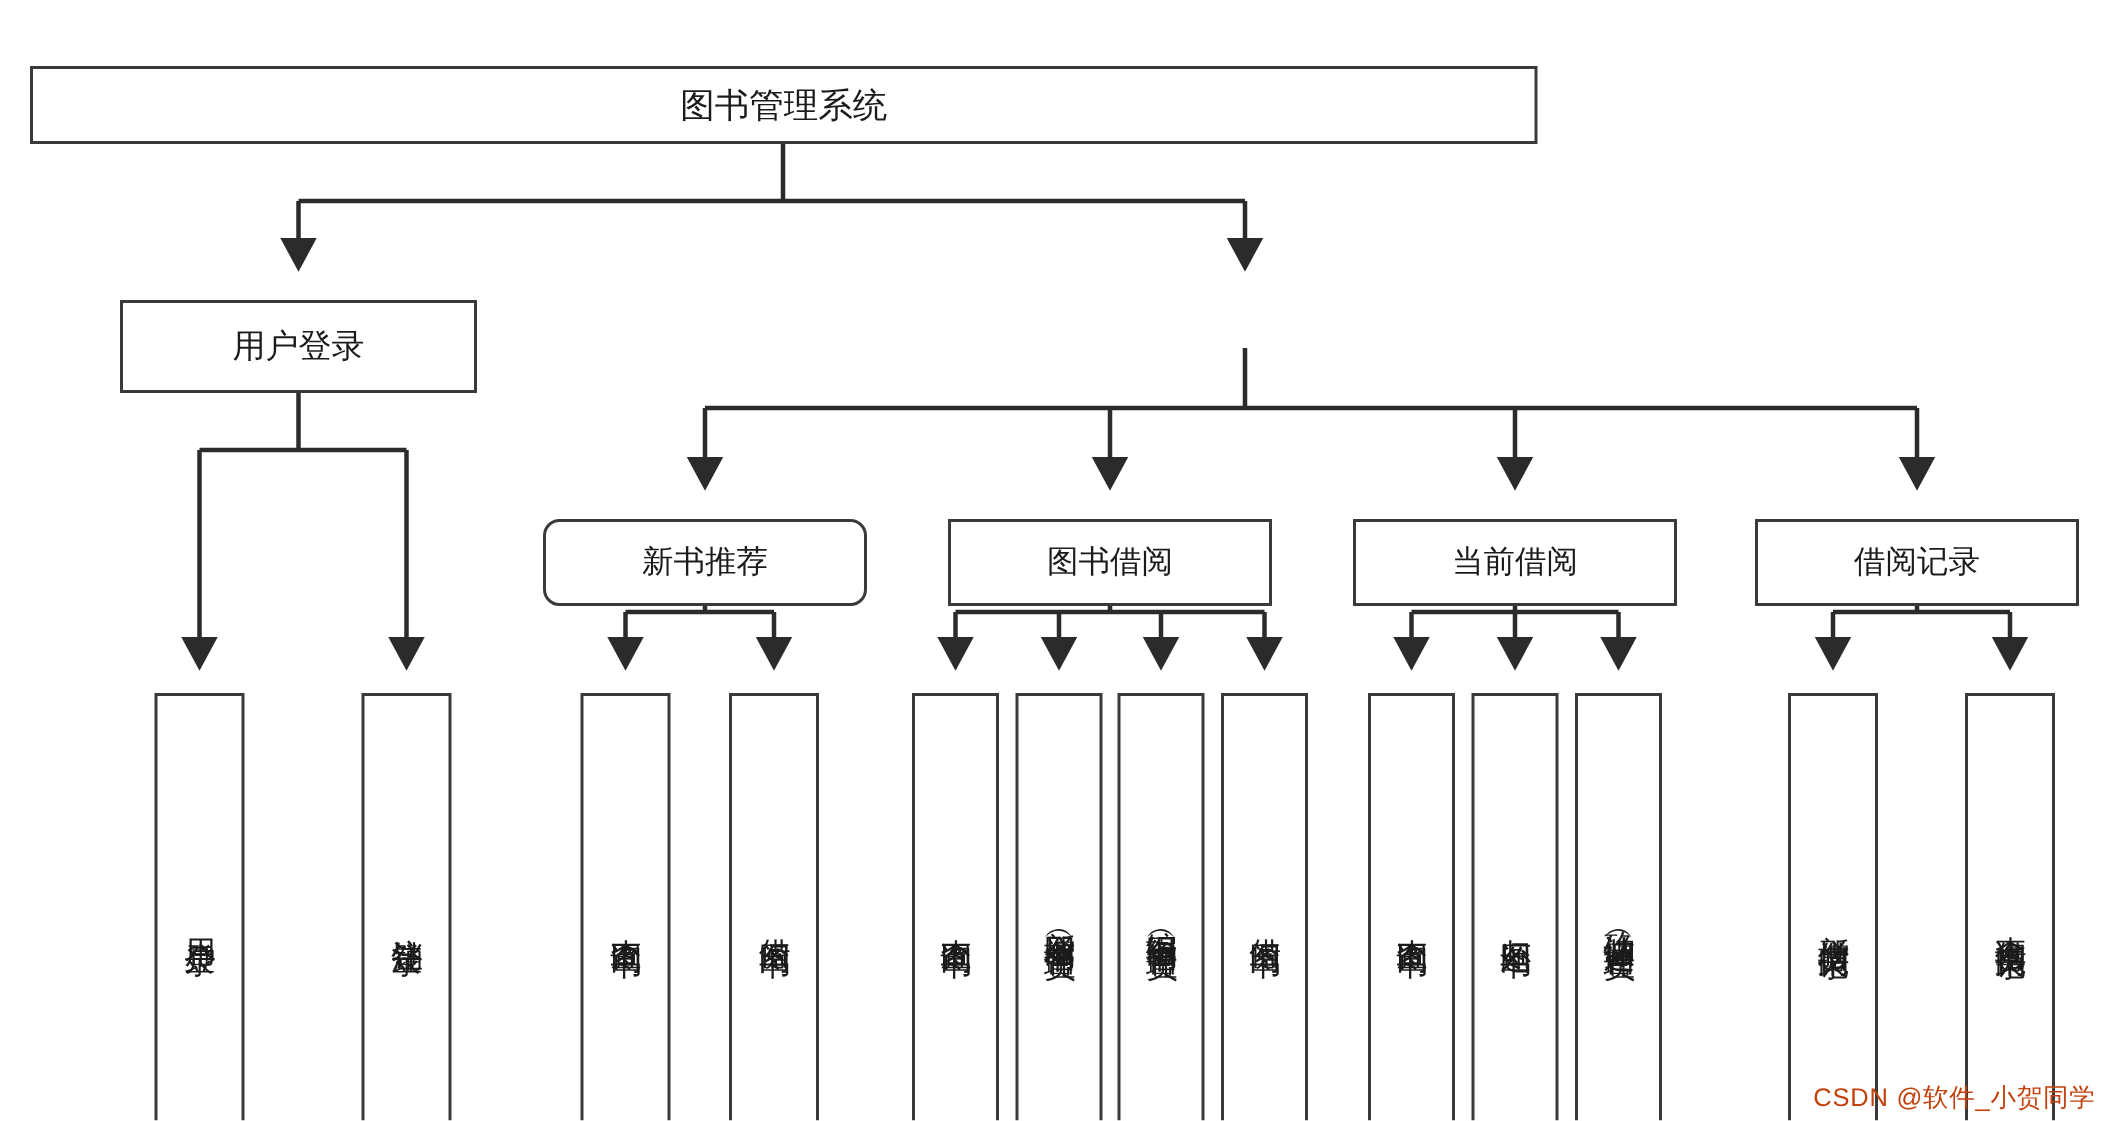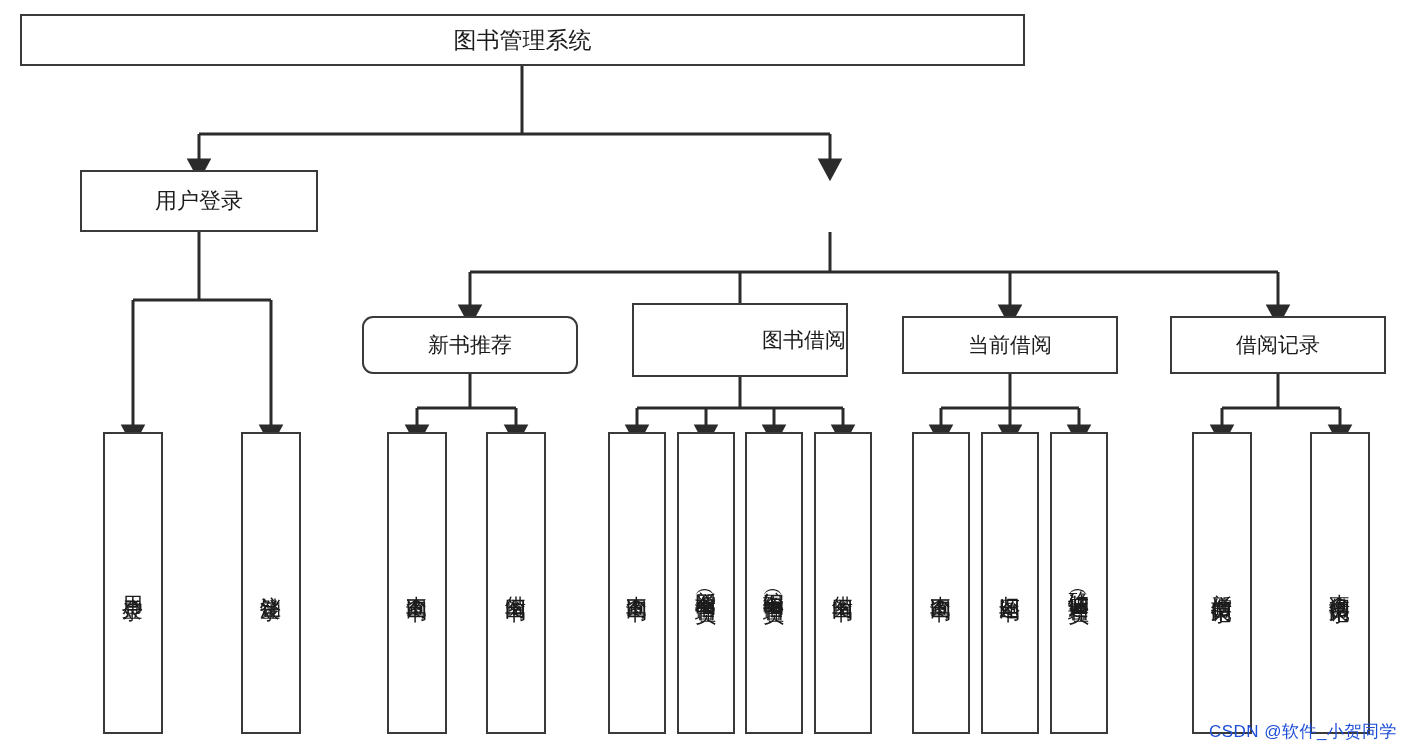--- a/index.html
+++ b/index.html
@@ -24,20 +24,21 @@
   .node{
     position:absolute;
     box-sizing:border-box;
     background:#ffffff;
     border:2.5px solid #3a3a3a;
     display:flex;
     align-items:center;
     justify-content:center;
     color:#1b1b1b;
     z-index:3;
+    margin-top:30px;
   }
   .node .lbl{
     display:block;
     line-height:1.08;
     text-align:center;
     white-space:nowrap;
   }
   
   .lvl-root .lbl{ font-size:23px; }
   .lvl-2 .lbl{ font-size:22px; }
@@ -58,21 +59,21 @@
     margin:0 auto;
   }
   .leaf.top-align .lbl{ margin-top:2px; }
   .leaf.mid-align .lbl{ margin-top:78px; }
 
   .watermark{
     position:absolute;
     right:8px;
     bottom:4px;
     font-size:17px;
-    color:#1d4ed8;
+    color:#c2410c;
     letter-spacing:.5px;
     white-space:nowrap;
     z-index:5;
   }
 </style>
 </head>
 <body>
 
 <div id="canvas">
 
@@ -132,21 +133,21 @@
 
   <div class="node lvl-2" style="left:80px; top:170px; width:238px; height:62px;">
     <span class="lbl">用户登录</span>
   </div>
 
 
   <div class="node lvl-3" style="left:362px; top:316px; width:216px; height:58px;border-radius:11px;">
     <span class="lbl">新书推荐</span>
   </div>
 
-  <div class="node lvl-3" style="left:632px; top:303px; width:216px; height:74px;justify-content:flex-end;">
+  <div class="node lvl-3" style="left:632px; top:316px; width:216px; height:58px;">
     <span class="lbl">图书借阅</span>
   </div>
 
   <div class="node lvl-3" style="left:902px; top:316px; width:216px; height:58px;">
     <span class="lbl">当前借阅</span>
   </div>
 
   <div class="node lvl-3" style="left:1170px; top:316px; width:216px; height:58px;">
     <span class="lbl">借阅记录</span>
   </div>

